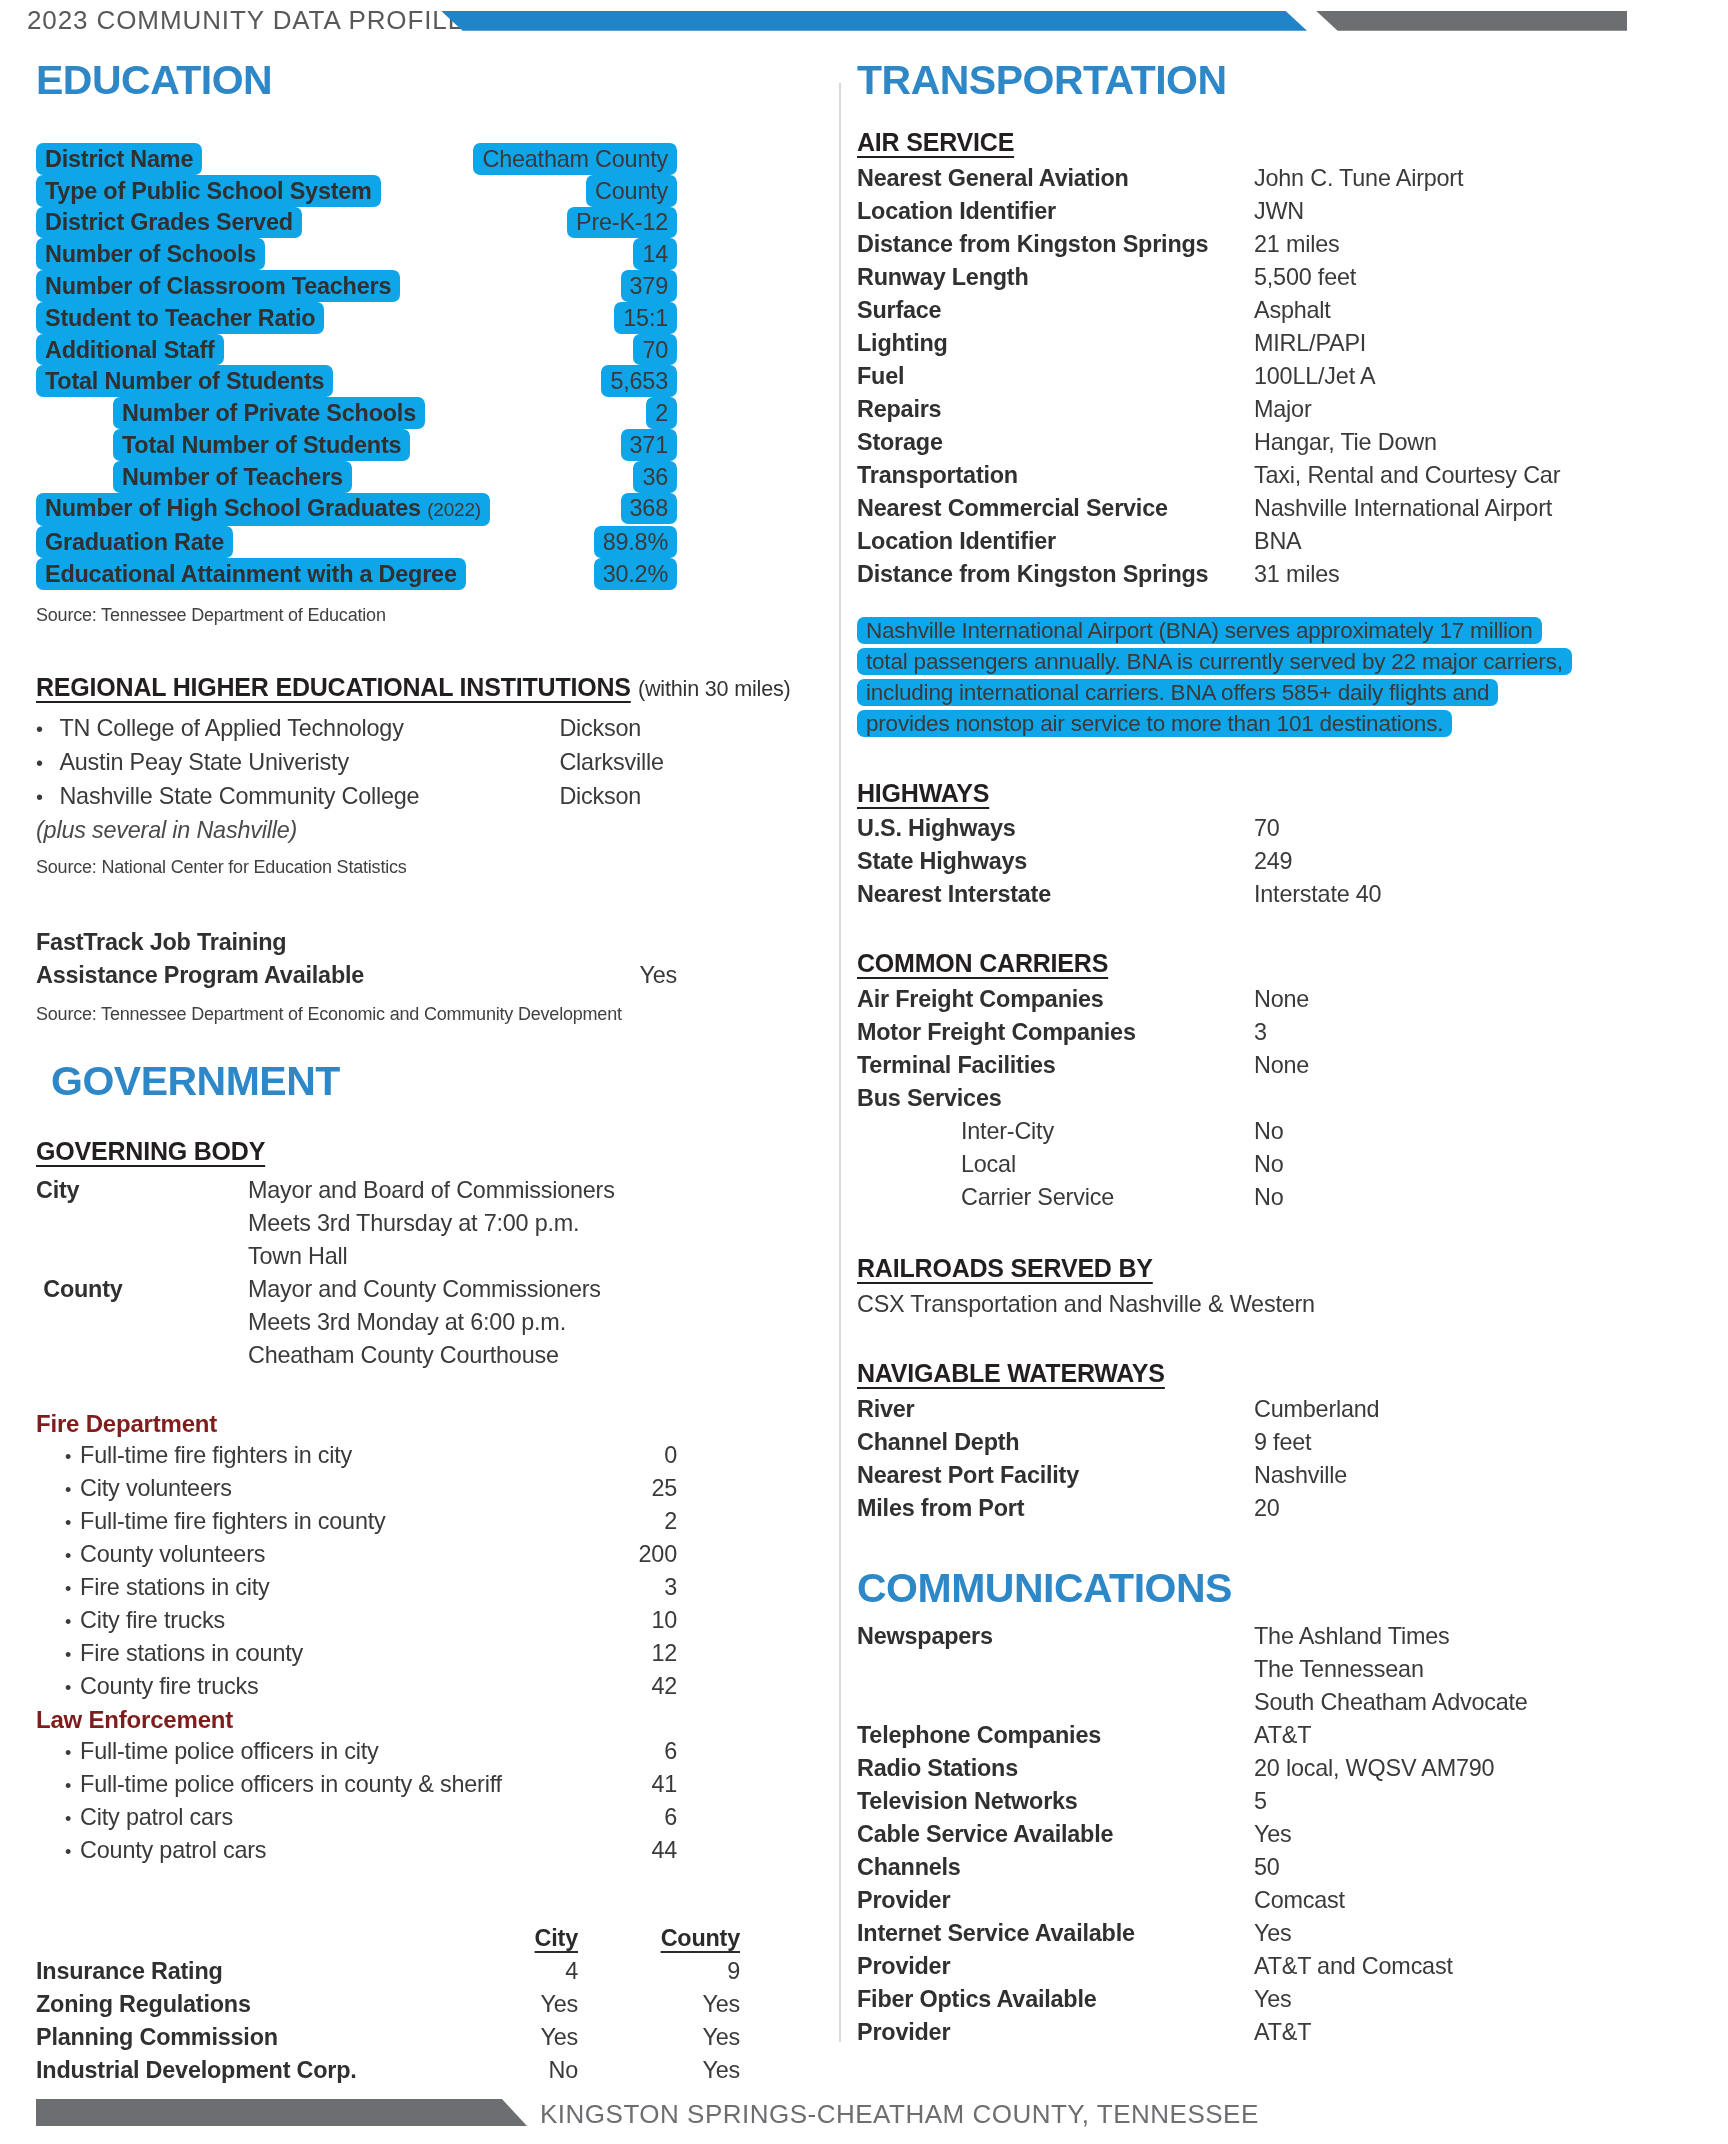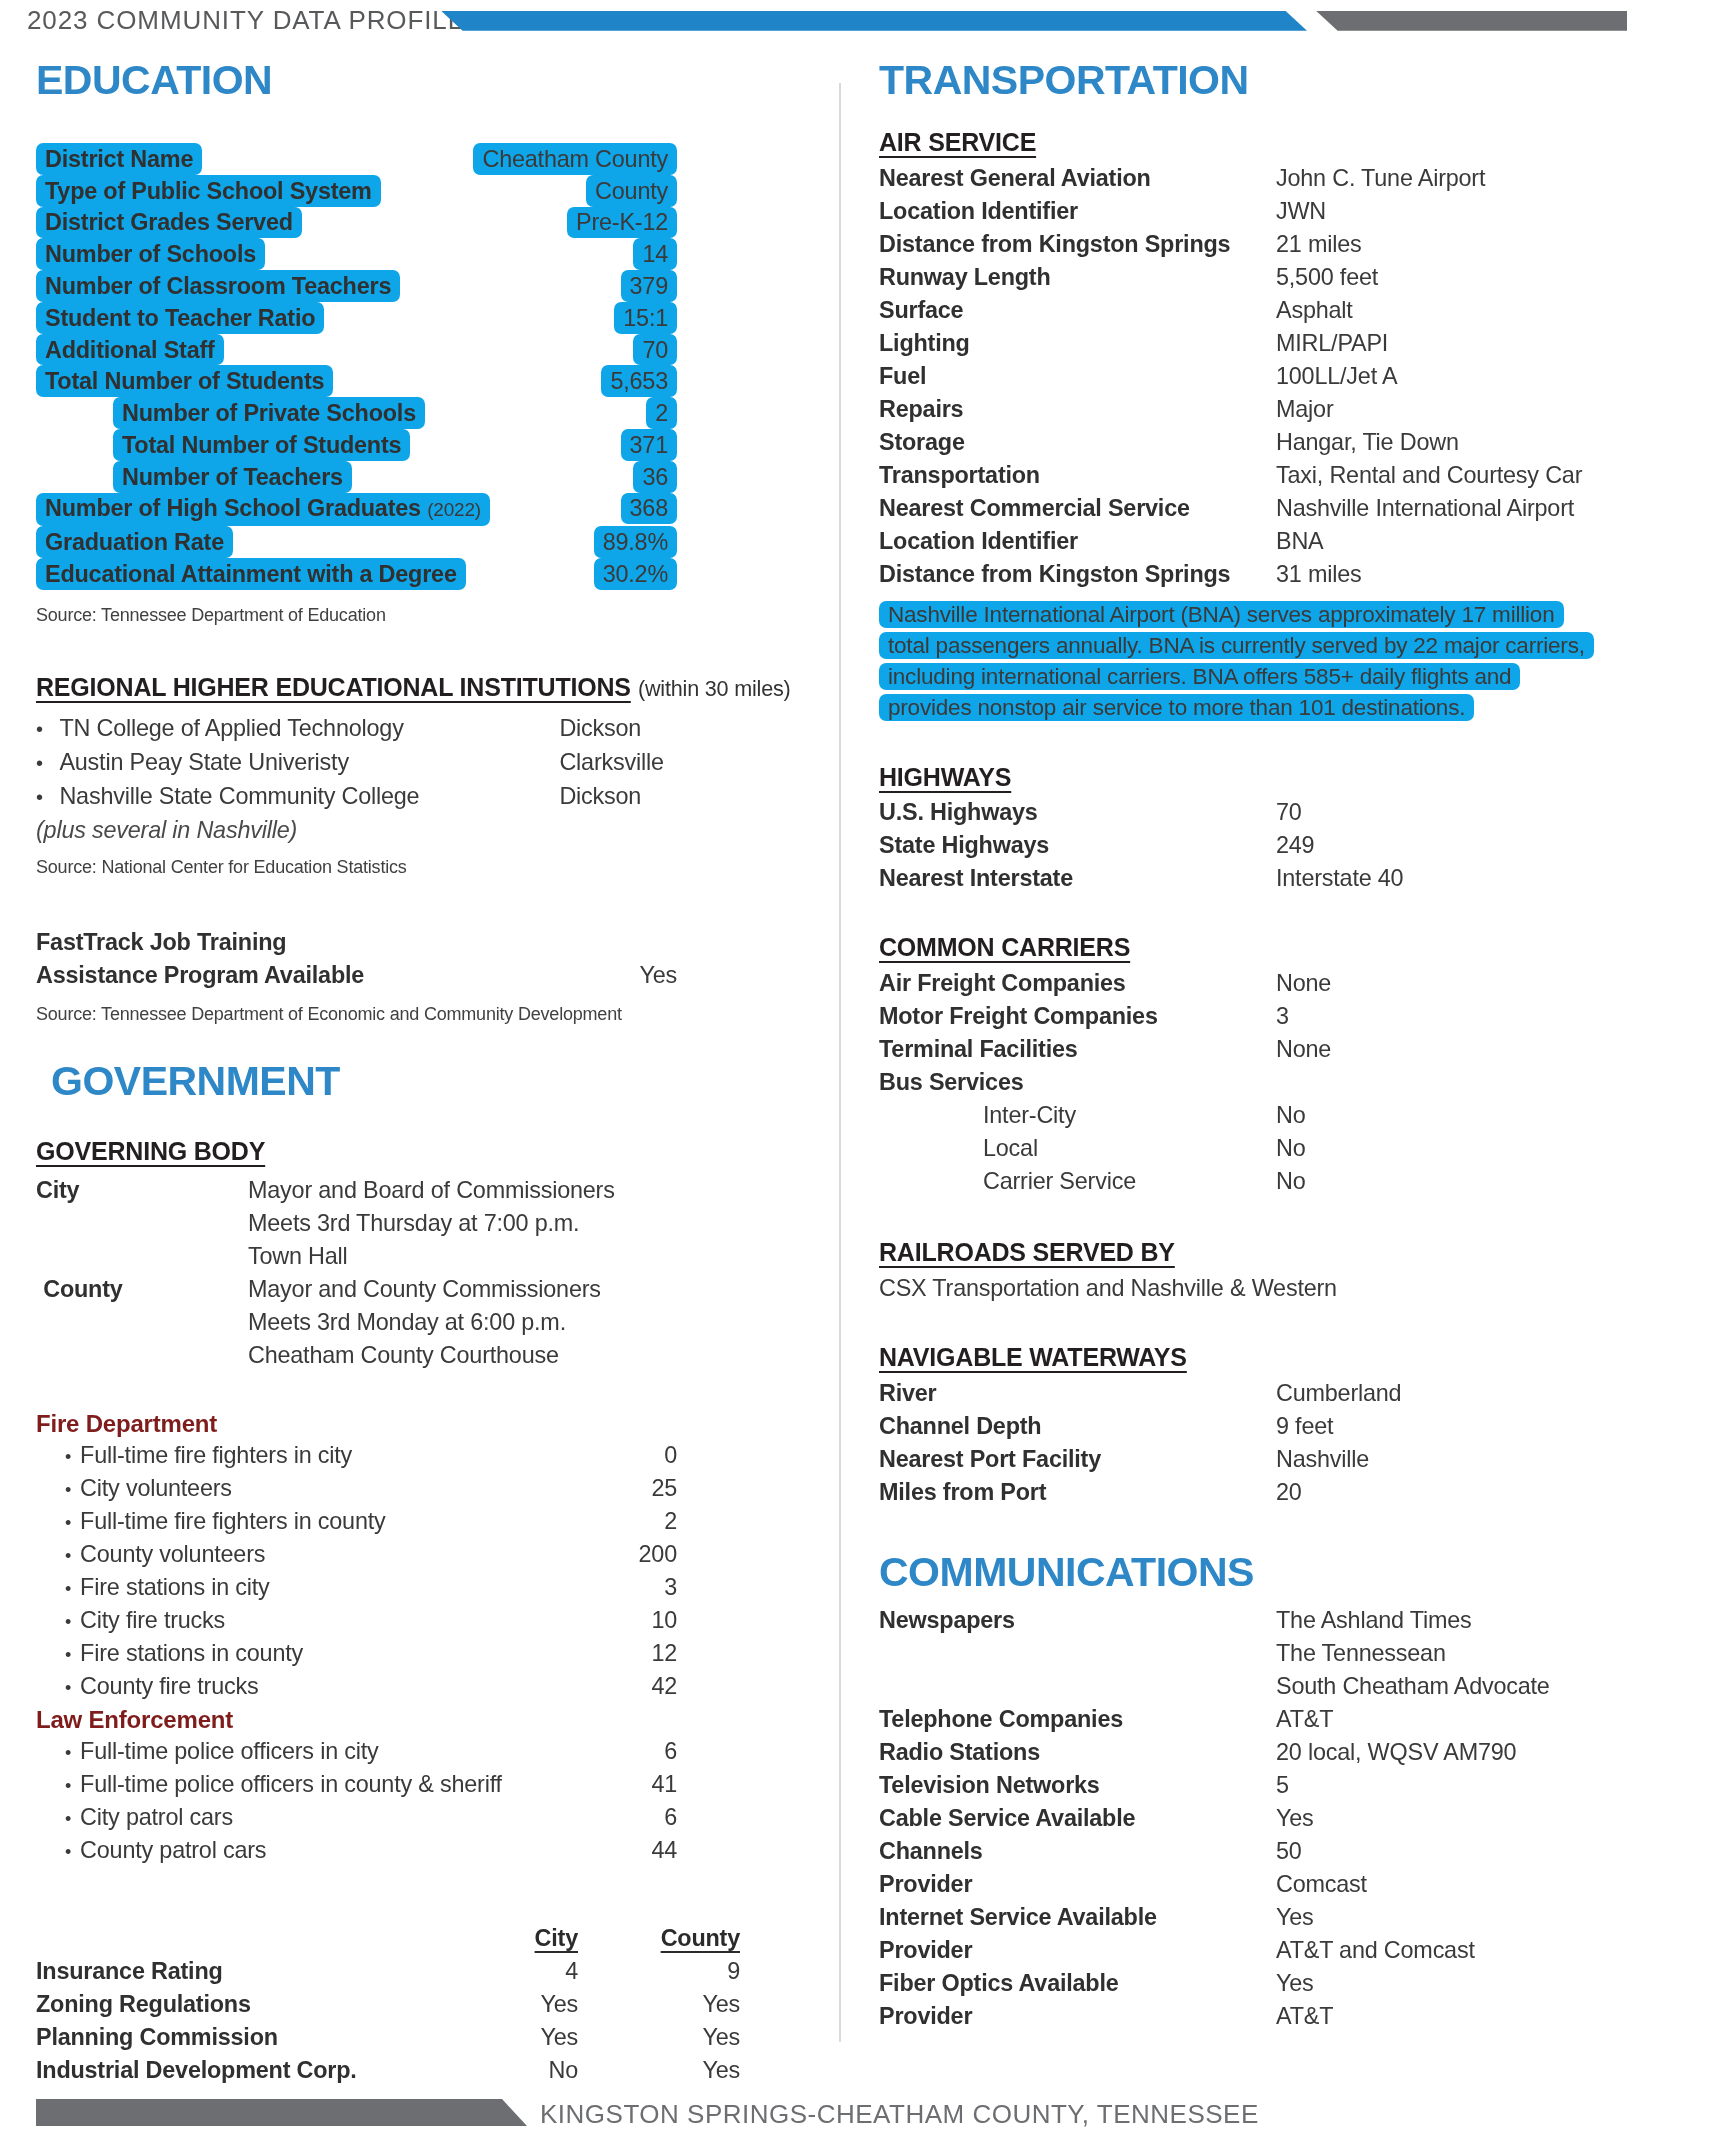--- a/index.html
+++ b/index.html
@@ -9,21 +9,21 @@
     -webkit-font-smoothing:antialiased;letter-spacing:-0.2px;
   }
   
   .hdr-title{position:absolute;left:27px;top:5.4px;font-size:26px;color:#58595b;letter-spacing:0.9px;}
   .band{position:absolute;top:10.8px;height:20px;}
   .band.blue{left:441px;width:866px;background:#1f85c8;clip-path:polygon(0 0,calc(100% - 21.6px) 0,100% 100%,21.6px 100%);}
   .band.gray{left:1316px;width:311px;background:#6d6e71;clip-path:polygon(0 0,100% 0,100% 100%,21.6px 100%);}
   .divider{position:absolute;left:839px;top:83px;width:1.8px;height:1959px;background:#d9d9d9;}
   
   .col-left{position:absolute;left:36px;top:0;width:792px;}
-  .col-right{position:absolute;left:879px;top:0;width:837px;}
+  .col-right{position:absolute;left:857px;top:0;width:837px;}
   .title{font-size:41px;font-weight:bold;color:#2e87c6;letter-spacing:-0.5px;line-height:45px;}
   .t-edu{margin:58px 0 40px 0;}
   .t-gov{margin:32px 0 31px 15px;}
   .t-tra{margin:58px 0 23.4px 0;}
   .t-com{margin:41px 0 9px 0;}
   .shead{font-size:25px;font-weight:bold;color:#231f20;line-height:32px;}
   .shead .u{text-decoration:underline;text-decoration-thickness:2.3px;text-underline-offset:4.5px;}
   .shead .scope{font-weight:normal;font-size:21.6px;margin-left:7.2px;color:#333;}
   .subhead{font-size:24px;font-weight:bold;color:#7f1d1d;line-height:32px;}
   .hl{background:#0ea5e9;border-radius:7.2px;padding:0.9px 9px;}
@@ -63,21 +63,21 @@
   .tc2{width:162px;text-align:right;}
   .thead{font-weight:bold;color:#2b2b2b;}
   .thead .hu{text-decoration:underline;text-decoration-thickness:1.8px;text-underline-offset:4.5px;}
   
   .arow{display:flex;width:100%;font-size:23.4px;line-height:33px;}
   .albl{width:397px;font-weight:bold;color:#303030;flex-shrink:0;}
   .aval{flex:1;}
   .arow.sub .albl{font-weight:normal;padding-left:104px;box-sizing:border-box;color:#3a3a3a;}
   .m-air{margin-bottom:3.6px;}
   .mh{margin-top:38px;margin-bottom:3.6px;}
-  .notep{margin-top:9px;width:100%;}
+  .notep{margin-top:25px;width:100%;}
   .nline{font-size:22.5px;line-height:30px;margin-bottom:0.9px;}
   .freetext{font-size:23.4px;line-height:34px;}
   .comm .arow{line-height:33px;}
   
   .ftr-band{position:absolute;left:36px;top:2099px;width:491px;height:27px;background:#6d6e71;clip-path:polygon(0 0,calc(100% - 25px) 0,100% 100%,0 100%);}
   .ftr-text{position:absolute;left:540px;top:2099px;font-size:26px;color:#6d6e71;letter-spacing:0.5px;}
 </style>
 </head>
 <body>
 

